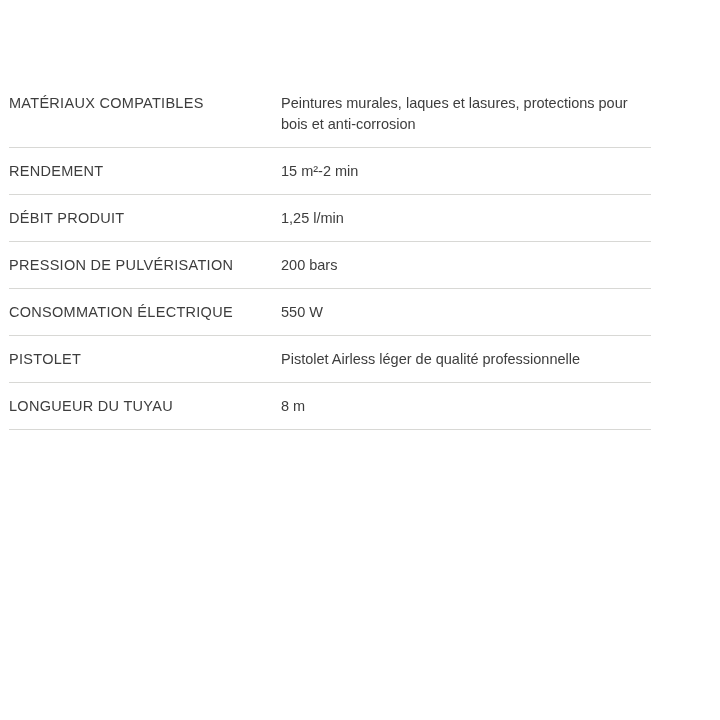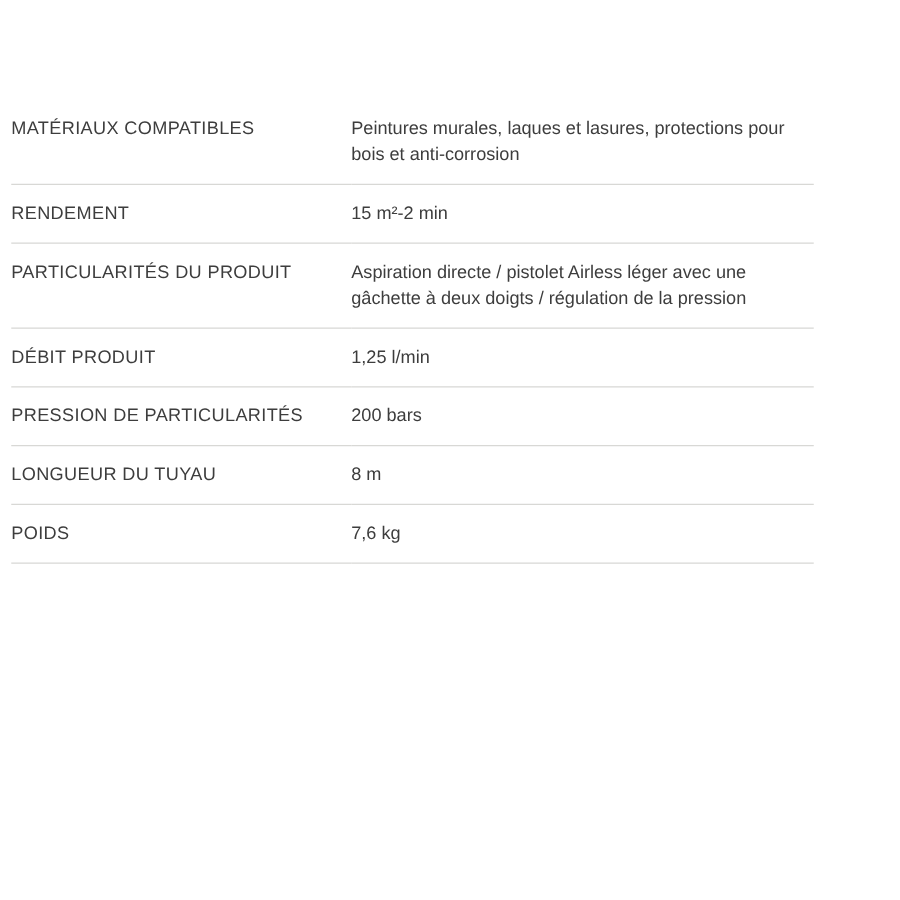--- a/index.html
+++ b/index.html
@@ -60,34 +60,34 @@
     <tbody>
       <tr>
         <td class="spec-label">MATÉRIAUX COMPATIBLES</td>
         <td class="spec-value">Peintures murales, laques et lasures, protections pour bois et anti-corrosion</td>
       </tr>
       <tr>
         <td class="spec-label">RENDEMENT</td>
         <td class="spec-value">15 m²-2 min</td>
       </tr>
       <tr>
-        <td class="spec-label">PARTICULARITÉS DU PRODUIT</td>
-        <td class="spec-value">Aspiration directe / pistolet Airless léger avec une gâchette à deux doigts / régulation de la pression</td>
-      </tr>
-      <tr>
         <td class="spec-label">DÉBIT PRODUIT</td>
         <td class="spec-value">1,25 l/min</td>
       </tr>
       <tr>
-        <td class="spec-label">PRESSION DE PARTICULARITÉS</td>
+        <td class="spec-label">PRESSION DE PULVÉRISATION</td>
         <td class="spec-value">200 bars</td>
+      </tr>
+      <tr>
+        <td class="spec-label">CONSOMMATION ÉLECTRIQUE</td>
+        <td class="spec-value">550 W</td>
+      </tr>
+      <tr>
+        <td class="spec-label">PISTOLET</td>
+        <td class="spec-value">Pistolet Airless léger de qualité professionnelle</td>
       </tr>
       <tr>
         <td class="spec-label">LONGUEUR DU TUYAU</td>
         <td class="spec-value">8 m</td>
-      </tr>
-      <tr>
-        <td class="spec-label">POIDS</td>
-        <td class="spec-value">7,6 kg</td>
       </tr>
     </tbody>
   </table>
 </div>
 
 </body></html>

